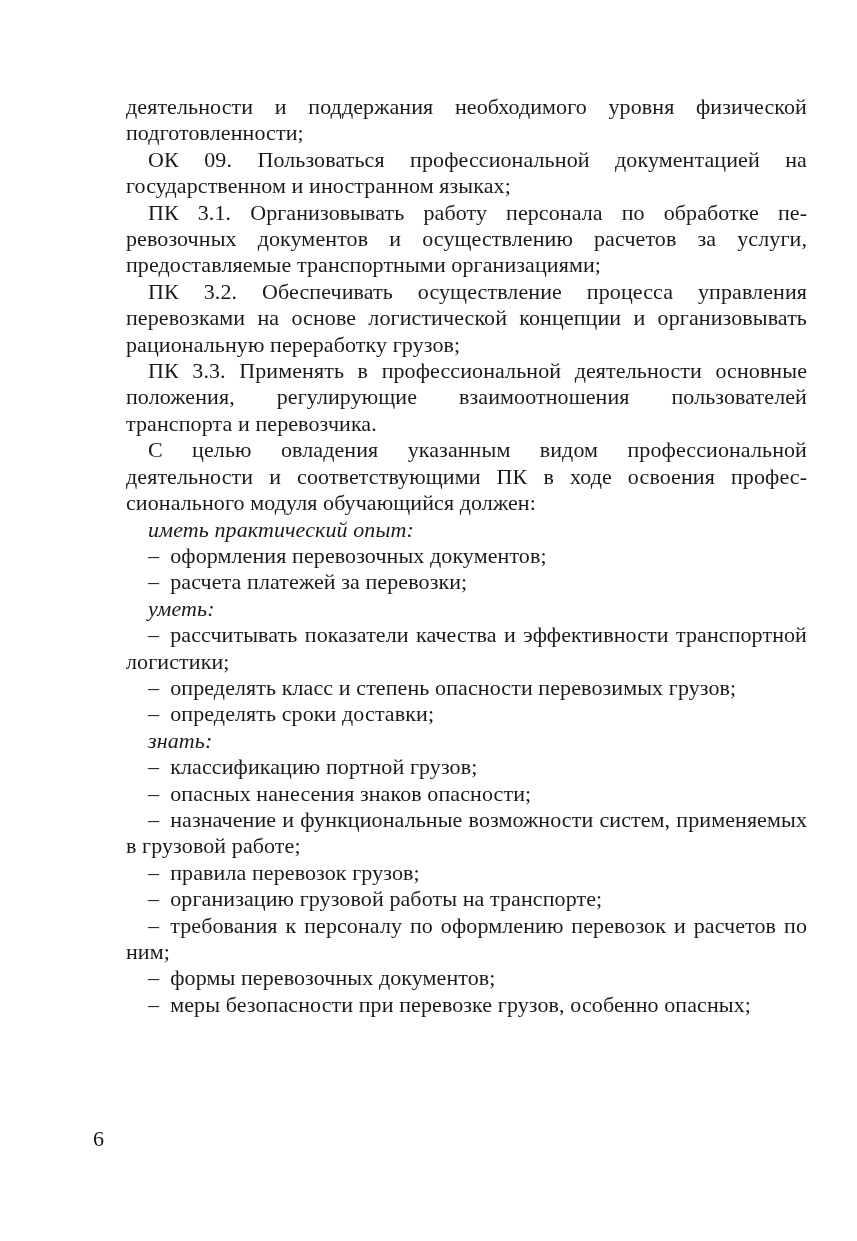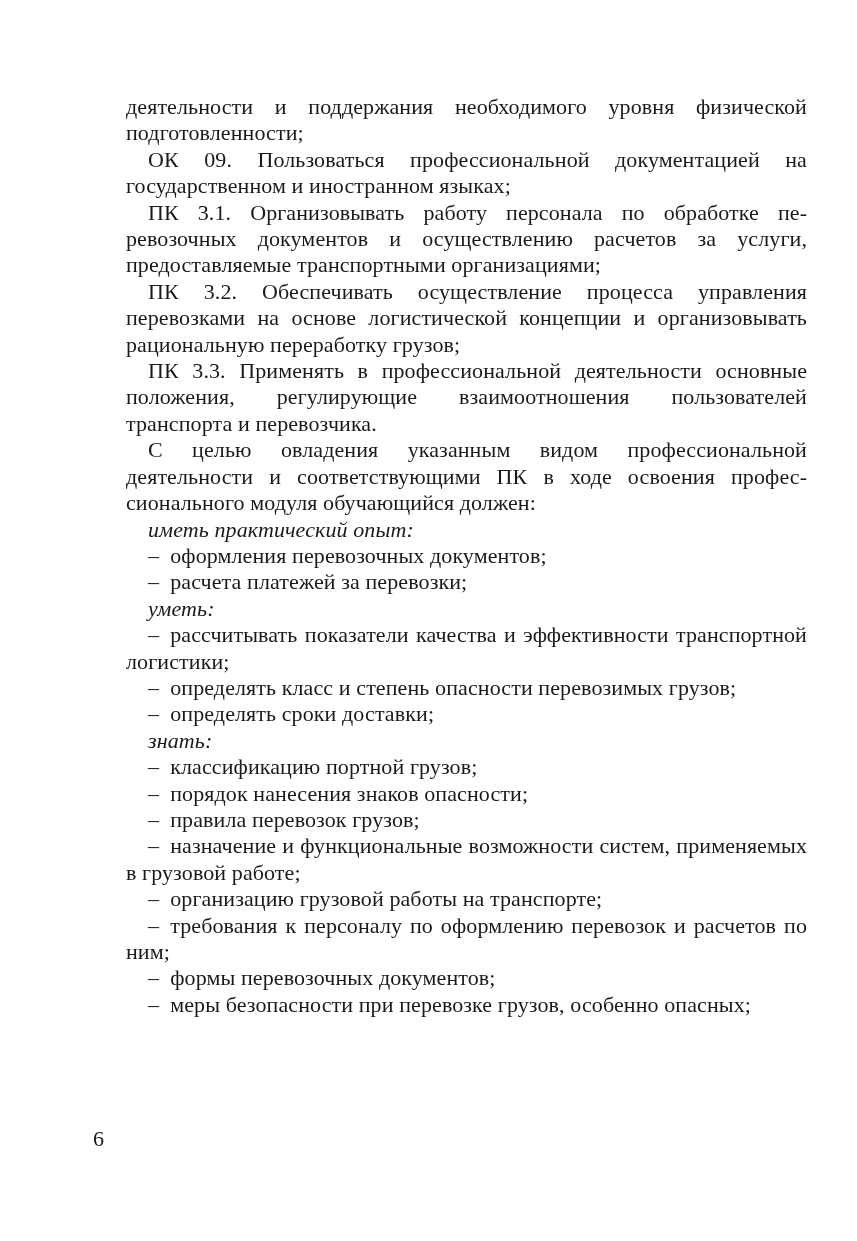--- a/index.html
+++ b/index.html
@@ -61,22 +61,22 @@
     <p class="p-body">С целью овладения указанным видом профессиональной деятельности и соответствующими ПК в ходе освоения профес­сионального модуля обучающийся должен:</p>
     <p class="p-italic">иметь практический опыт:</p>
     <p class="p-dash">– оформления перевозочных документов;</p>
     <p class="p-dash">– расчета платежей за перевозки;</p>
     <p class="p-italic">уметь:</p>
     <p class="p-dash">– рассчитывать показатели качества и эффективности транс­портной логистики;</p>
     <p class="p-dash">– определять класс и степень опасности перевозимых грузов;</p>
     <p class="p-dash">– определять сроки доставки;</p>
     <p class="p-italic">знать:</p>
     <p class="p-dash">– классификацию портной грузов;</p>
-    <p class="p-dash">– порядок нанесения знаков опасности;</p>
+    <p class="p-dash">– опасных нанесения знаков опасности;</p>
+    <p class="p-dash">– назначение и функциональные возможности систем, при­меняемых в грузовой работе;</p>
     <p class="p-dash">– правила перевозок грузов;</p>
-    <p class="p-dash">– назначение и функциональные возможности систем, при­меняемых в грузовой работе;</p>
     <p class="p-dash">– организацию грузовой работы на транспорте;</p>
     <p class="p-dash">– требования к персоналу по оформлению перевозок и рас­четов по ним;</p>
     <p class="p-dash">– формы перевозочных документов;</p>
     <p class="p-dash">– меры безопасности при перевозке грузов, особенно опасных;</p>
   </div>
   <div class="page-number">6</div>
 </div>
 
 </body></html>

